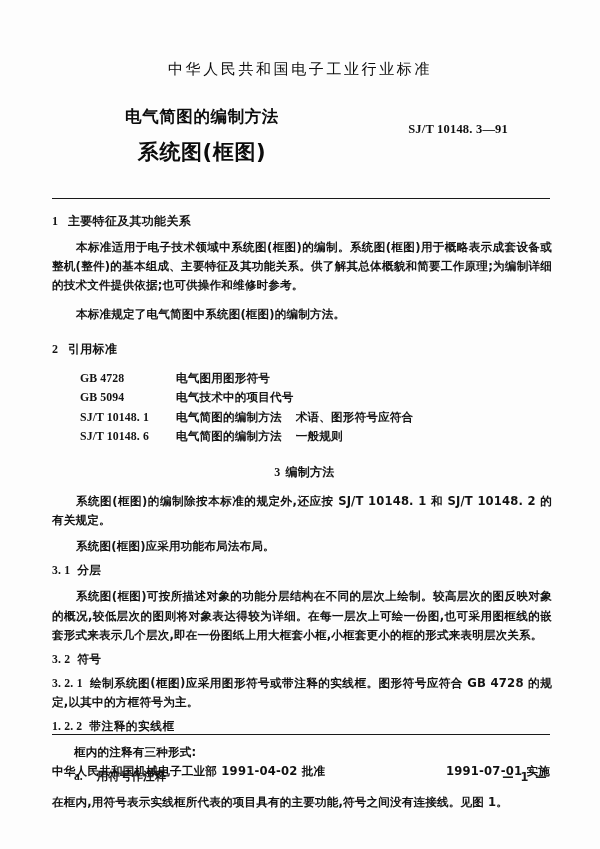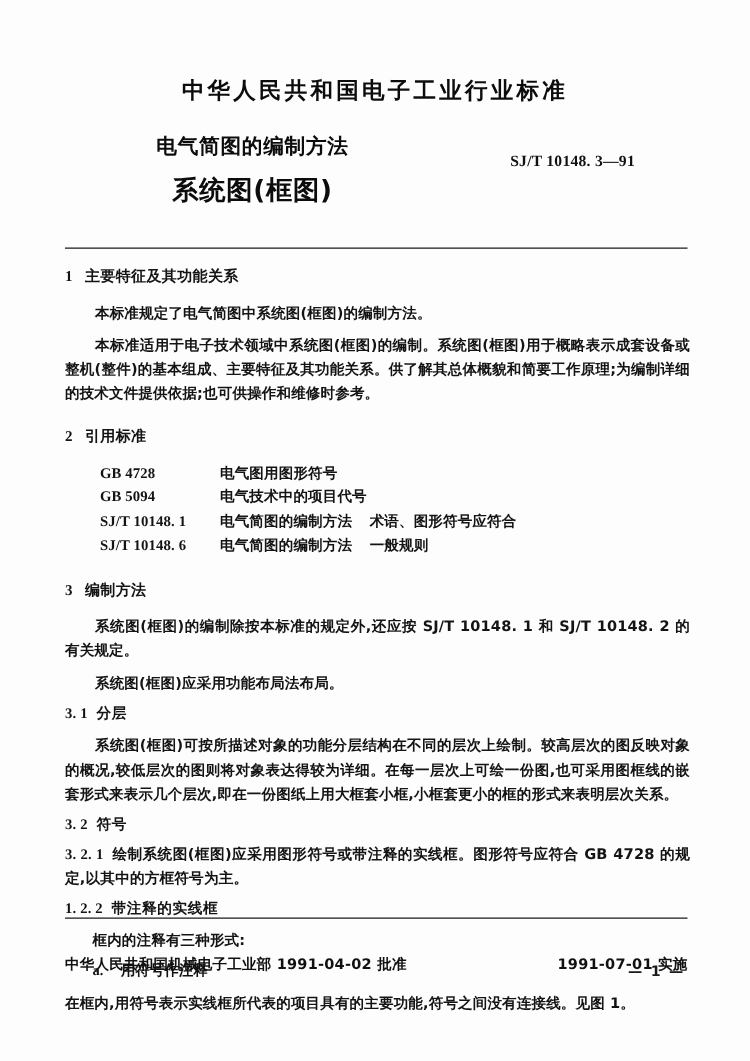--- a/index.html
+++ b/index.html
@@ -23,22 +23,22 @@
 
   
   .masthead {
     position: absolute;
     left: 0;
     top: 60px;
     width: 600px;
     text-align: center;
   }
   .masthead-text {
-    font-size: 18px;
-    font-weight: bold;
+    font-size: 15px;
+    font-weight: normal;
     letter-spacing: 2.6px;
     color: #0c0c0c;
     white-space: nowrap;
   }
 
   
   .title-block {
     position: absolute;
     left: 52px;
     top: 108px;
@@ -112,21 +112,21 @@
     white-space: nowrap;
   }
   .sec-head .num {
     display: inline-block;
     min-width: 16px;
     font-family: "Liberation Serif", "DejaVu Serif", serif;
     font-weight: bold;
   }
   .sec-head-1 { margin-top: 0; }
   .sec-head-2 { margin-top: 16px; }
-  .sec-head-3 { margin-top: 16px; }
+  .sec-head-3 { margin-top: 16px; text-align: center; }
 
   .para {
     margin: 0;
     text-align: justify;
     text-justify: inter-ideograph;
     font-weight: bold;
     letter-spacing: 0.15px;
   }
   .para.indent { text-indent: 24px; }
   .para-gap-sm { margin-top: 7px; }
@@ -232,22 +232,22 @@
     <div class="std-number">SJ/T 10148. 3—91</div>
   </div>
 
   <div class="rule rule-top"></div>
 
   <div class="body-region">
 
     <div class="sec-head sec-head-1">
       <span class="num">1</span><span>主要特征及其功能关系</span>
     </div>
+    <div class="para indent para-gap-sm">本标准适用于电子技术领域中系统图(框图)的编制。系统图(框图)用于概略表示成套设备或整机(整件)的基本组成、主要特征及其功能关系。供了解其总体概貌和简要工作原理;为编制详细的技术文件提供依据;也可供操作和维修时参考。</div>
     <div class="para indent para-gap-md">本标准规定了电气简图中系统图(框图)的编制方法。</div>
-    <div class="para indent para-gap-sm">本标准适用于电子技术领域中系统图(框图)的编制。系统图(框图)用于概略表示成套设备或整机(整件)的基本组成、主要特征及其功能关系。供了解其总体概貌和简要工作原理;为编制详细的技术文件提供依据;也可供操作和维修时参考。</div>
 
     <div class="sec-head sec-head-2">
       <span class="num">2</span><span>引用标准</span>
     </div>
     <div class="ref-list">
       <div class="ref-row">
         <span class="ref-code">GB 4728</span>
         <span class="ref-title">电气图用图形符号</span>
         <span class="ref-title ref-extra"></span>
       </div>

